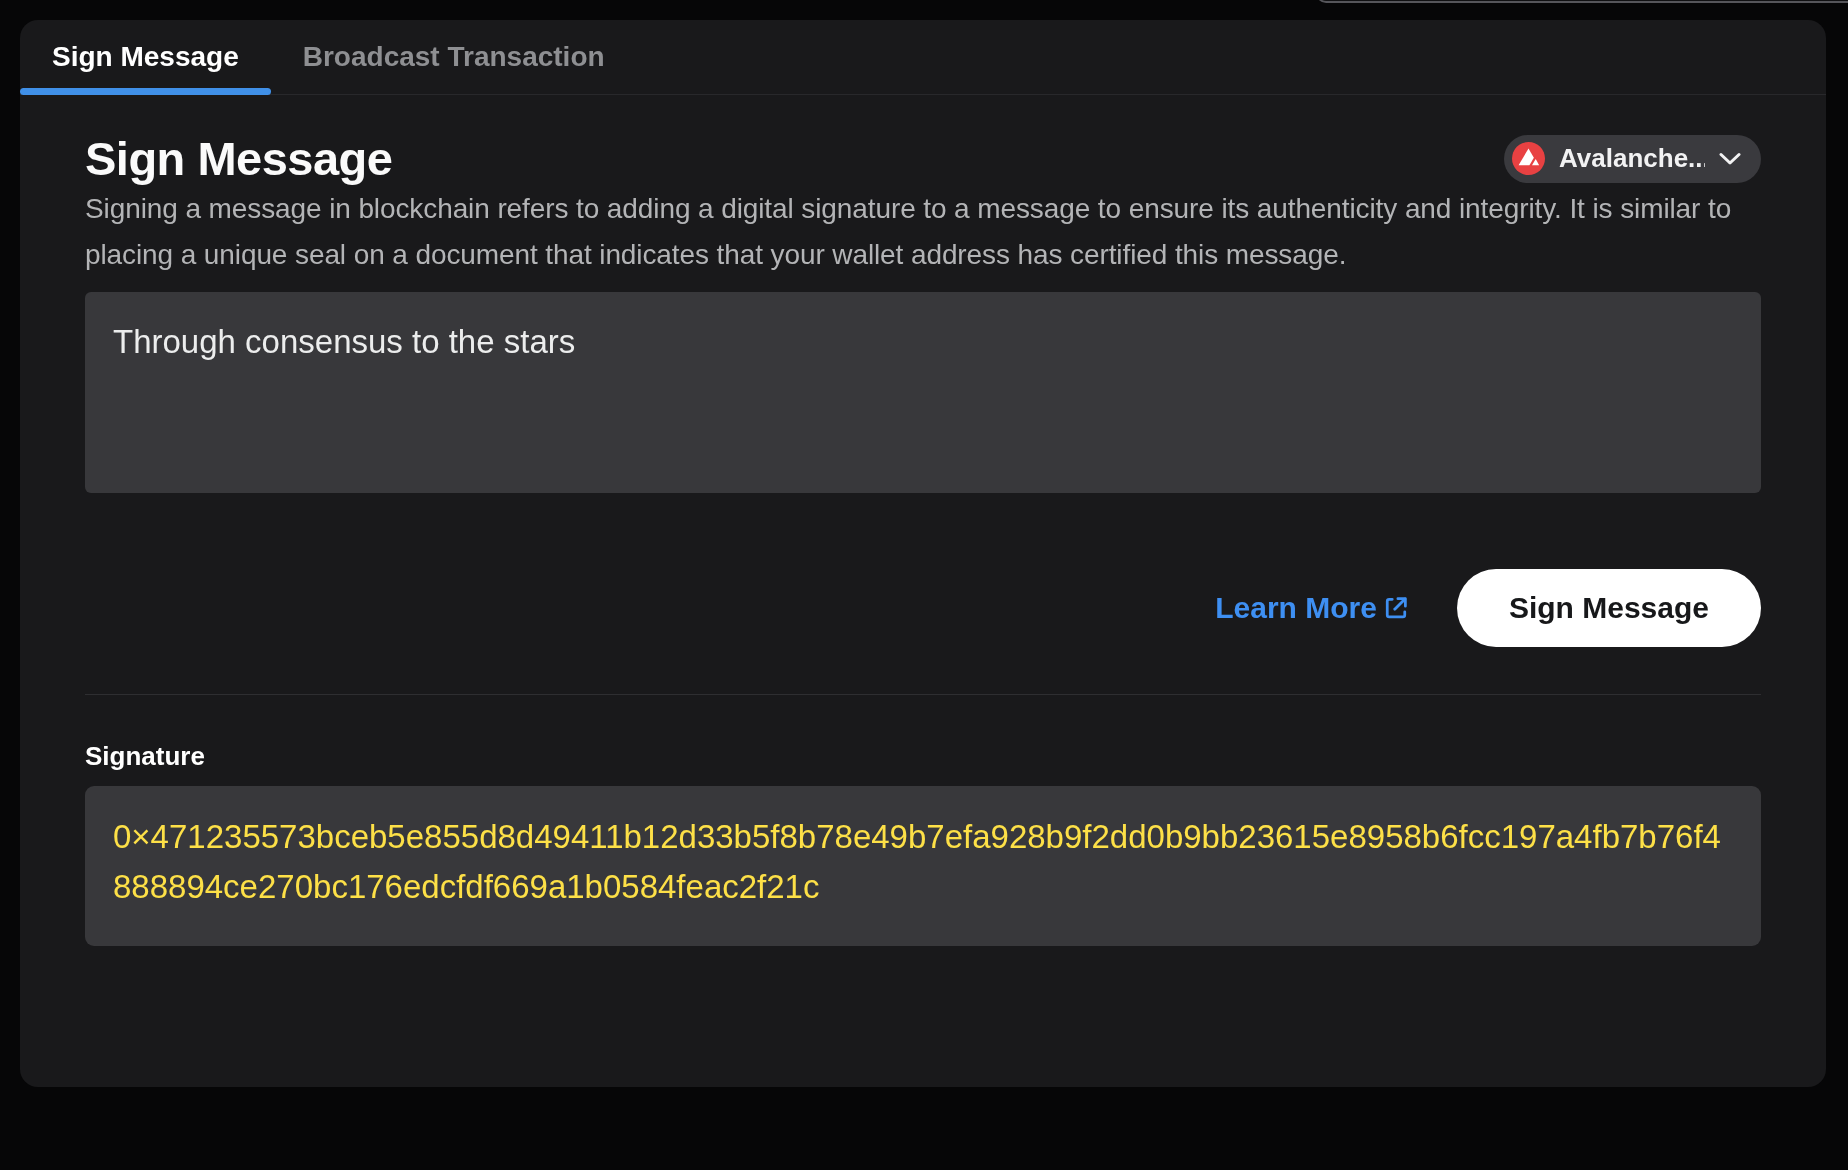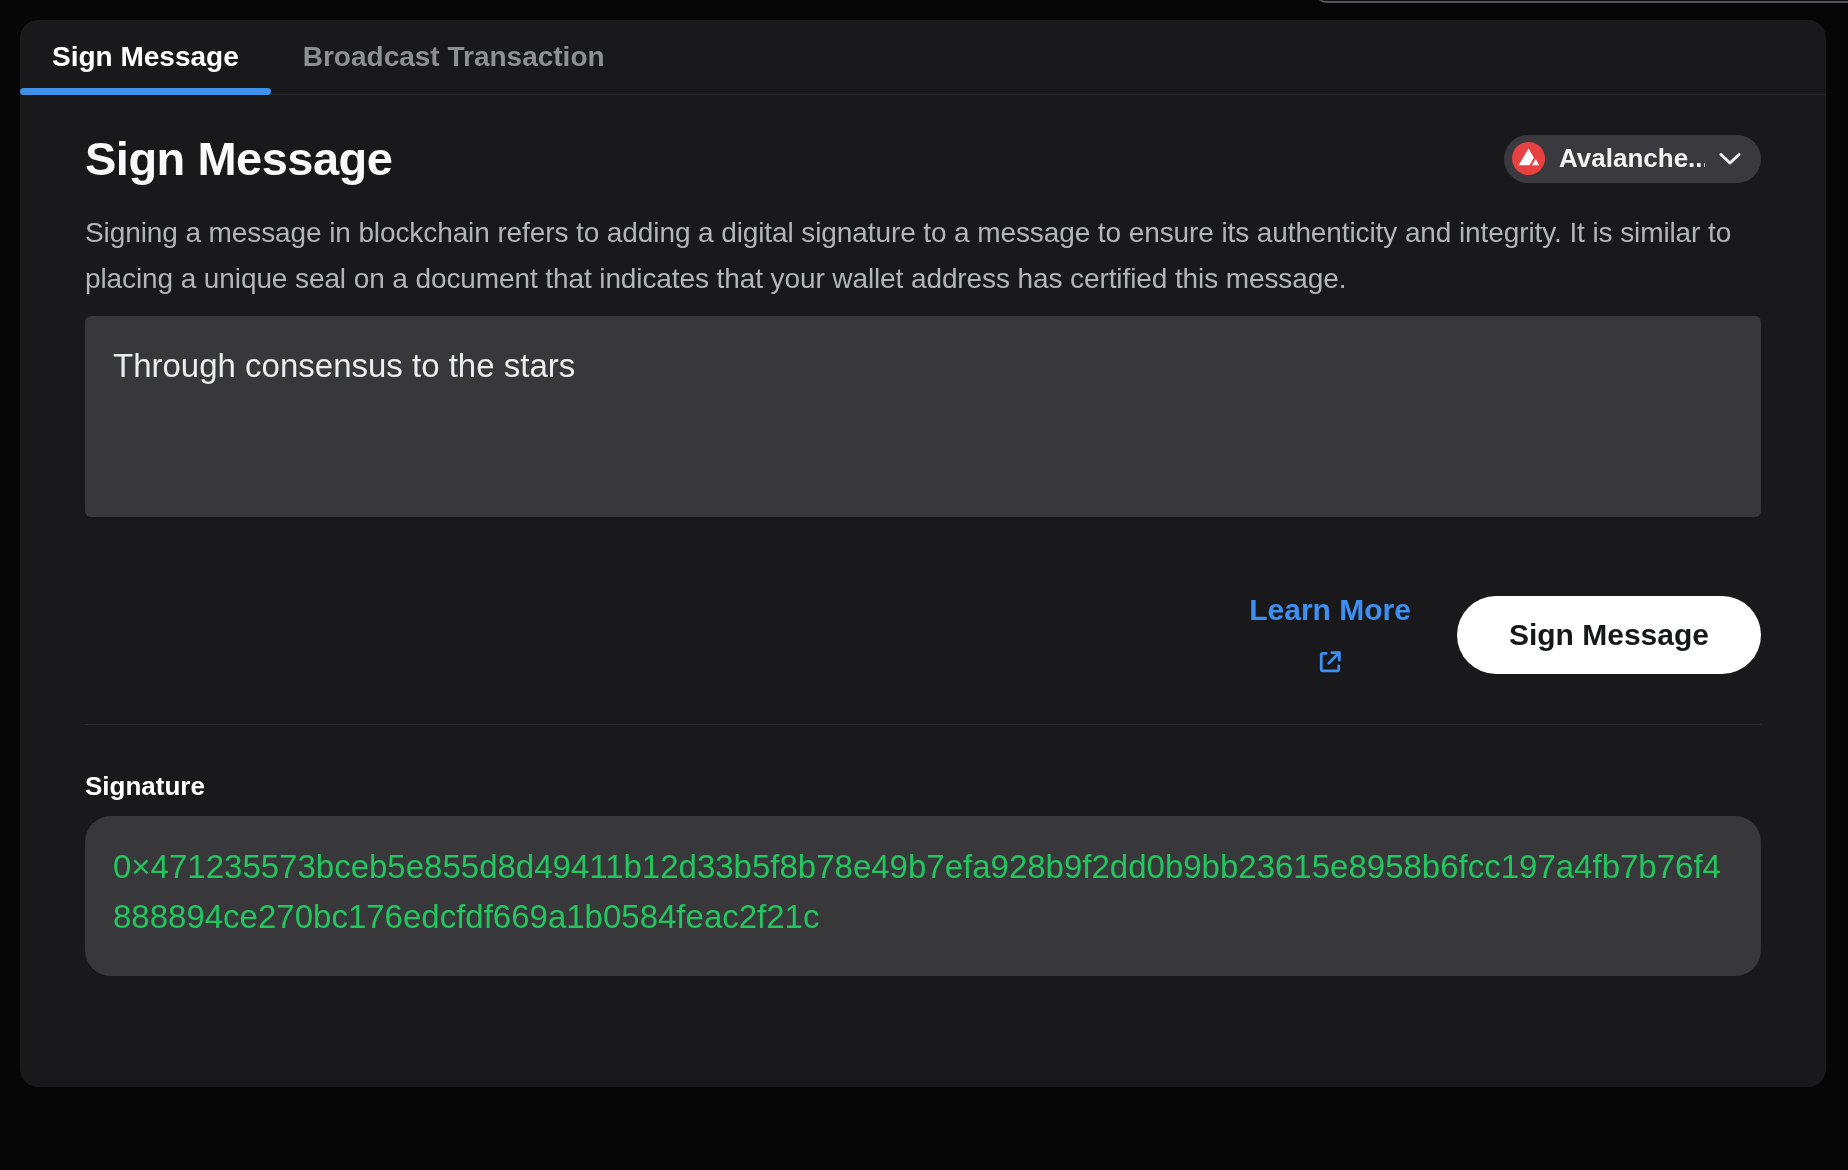--- a/index.html
+++ b/index.html
@@ -83,21 +83,20 @@
   }
   .network-pill .net-label {
     font-size: 26px;
     font-weight: 600;
     color: #f2f2f3;
     max-width: 146px;
     white-space: nowrap;
     overflow: hidden;
   }
   .description {
-    margin-top: 24px;
     max-width: 1676px;
     font-size: 28px;
     line-height: 46px;
     letter-spacing: -0.1px;
     color: #b3b4b6;
   }
   .field-label {
     margin-top: 58px;
     font-size: 26px;
     font-weight: 700;
@@ -122,27 +121,26 @@
   .actions-row {
     margin-top: 76px;
     display: flex;
     justify-content: flex-end;
     align-items: center;
     gap: 46px;
   }
   .learn-more {
     display: flex;
     align-items: center;
-    gap: 20px;
+    gap: 4px;
     font-size: 30px;
     font-weight: 700;
     color: #3e8ff2;
     cursor: pointer;
     text-decoration: none;
-    flex-direction: column;
   }
   .sign-btn {
     height: 78px;
     padding: 0 52px;
     border: none;
     border-radius: 39px;
     background: #ffffff;
     color: #17181a;
     font-family: inherit;
     font-size: 30px;
@@ -153,25 +151,25 @@
     margin-top: 47px;
     height: 1px;
     background: #2e2e31;
   }
   .signature-label { margin-top: 46px; }
   .signature-box {
     margin-top: 14px;
     width: 100%;
     min-height: 160px;
     background: #38383b;
-    border-radius: 26px;
+    border-radius: 9px;
     padding: 26px 28px;
     font-size: 33px;
     line-height: 50px;
-    color: #22c55e;
+    color: #fde047;
     word-break: break-all;
   }
 </style>
 </head>
 <body>
 
 <div class="offscreen-edge"></div>
 
 <div class="card">
 

